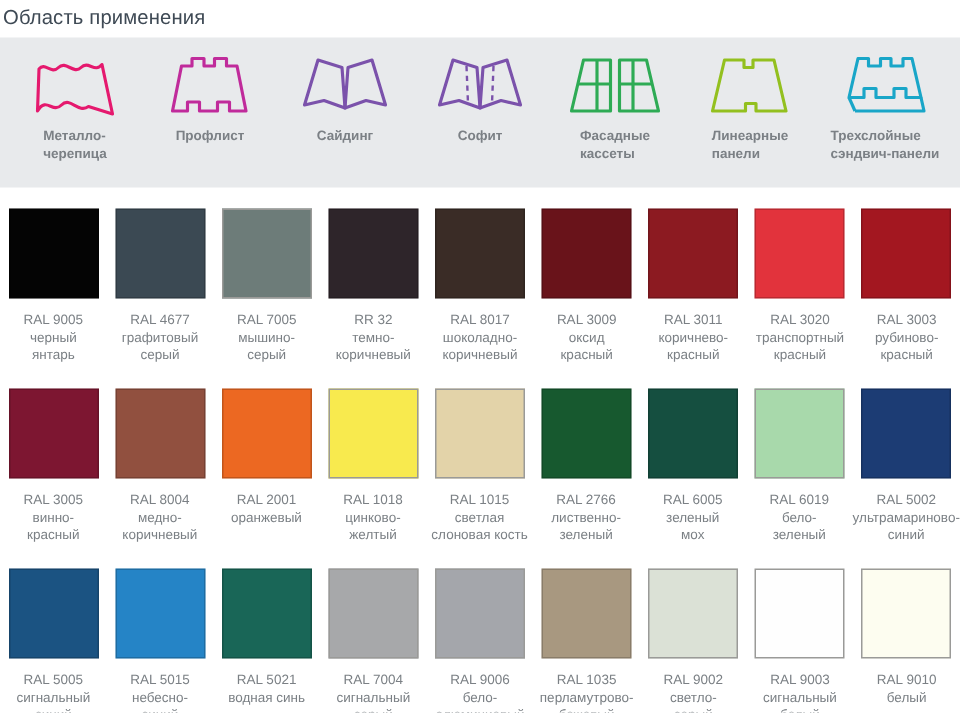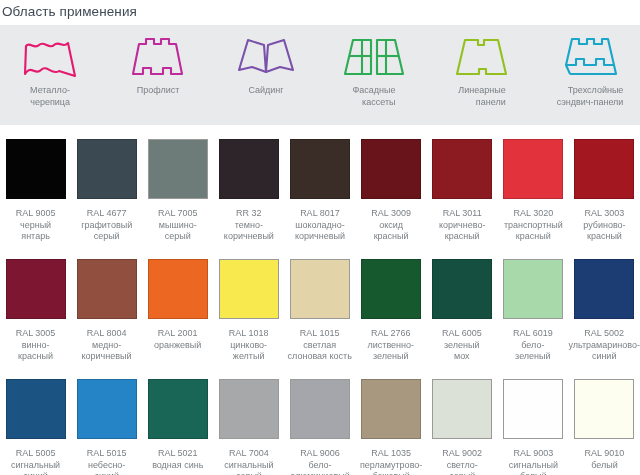--- a/index.html
+++ b/index.html
@@ -51,23 +51,24 @@
   .apply-icon {
     height: 46px;
     display: flex;
     align-items: center;
     justify-content: center;
   }
   .apply-label {
     margin-top: 5px;
     font-size: 9px;
     line-height: 11.5px;
-    text-align: right;
+    text-align: left;
     color: #7b8085;
     white-space: pre-line;
+    font-weight: bold;
   }
 
   
   .color-grid {
     padding: 0 0 0 0;
   }
   .color-row {
     display: flex;
     align-items: flex-start;
     height: 120px;
@@ -125,20 +126,31 @@
     <div class="apply-item">
       <div class="apply-icon">
         <svg width="62" height="42" viewBox="0 0 62 42">
           <path d="M4 34 L13 4 L29 9 L31 36 L17 31 Z" fill="none" stroke="#7b52ab" stroke-width="2.1" stroke-linejoin="round"></path>
           <path d="M58 34 L49 4 L33 9 L31 36 L45 31 Z" fill="none" stroke="#7b52ab" stroke-width="2.1" stroke-linejoin="round"></path>
         </svg>
       </div>
       <div class="apply-label">Сайдинг</div>
     </div>
 
+    <div class="apply-item">
+      <div class="apply-icon">
+        <svg width="62" height="42" viewBox="0 0 62 42">
+          <path d="M4 34 L13 4 L29 9 L31 36 L17 31 Z" fill="none" stroke="#7b52ab" stroke-width="2.1" stroke-linejoin="round"></path>
+          <path d="M58 34 L49 4 L33 9 L31 36 L45 31 Z" fill="none" stroke="#7b52ab" stroke-width="2.1" stroke-linejoin="round"></path>
+          <path d="M22 8 L23 33" fill="none" stroke="#7b52ab" stroke-width="1.6" stroke-dasharray="3.5 3"></path>
+          <path d="M40 8 L39 33" fill="none" stroke="#7b52ab" stroke-width="1.6" stroke-dasharray="3.5 3"></path>
+        </svg>
+      </div>
+      <div class="apply-label">Софит</div>
+    </div>
 
     <div class="apply-item">
       <div class="apply-icon">
         <svg width="62" height="42" viewBox="0 0 62 42">
           <path d="M2 38 L10 4 L28 4 L28 38 Z" fill="none" stroke="#2eab55" stroke-width="2.1" stroke-linejoin="round"></path>
           <path d="M6 20 L28 20" fill="none" stroke="#2eab55" stroke-width="2.1"></path>
           <path d="M19 4 L19 38" fill="none" stroke="#2eab55" stroke-width="2.1"></path>
           <path d="M60 38 L52 4 L34 4 L34 38 Z" fill="none" stroke="#2eab55" stroke-width="2.1" stroke-linejoin="round"></path>
           <path d="M34 20 L56 20" fill="none" stroke="#2eab55" stroke-width="2.1"></path>
           <path d="M43 4 L43 38" fill="none" stroke="#2eab55" stroke-width="2.1"></path>

